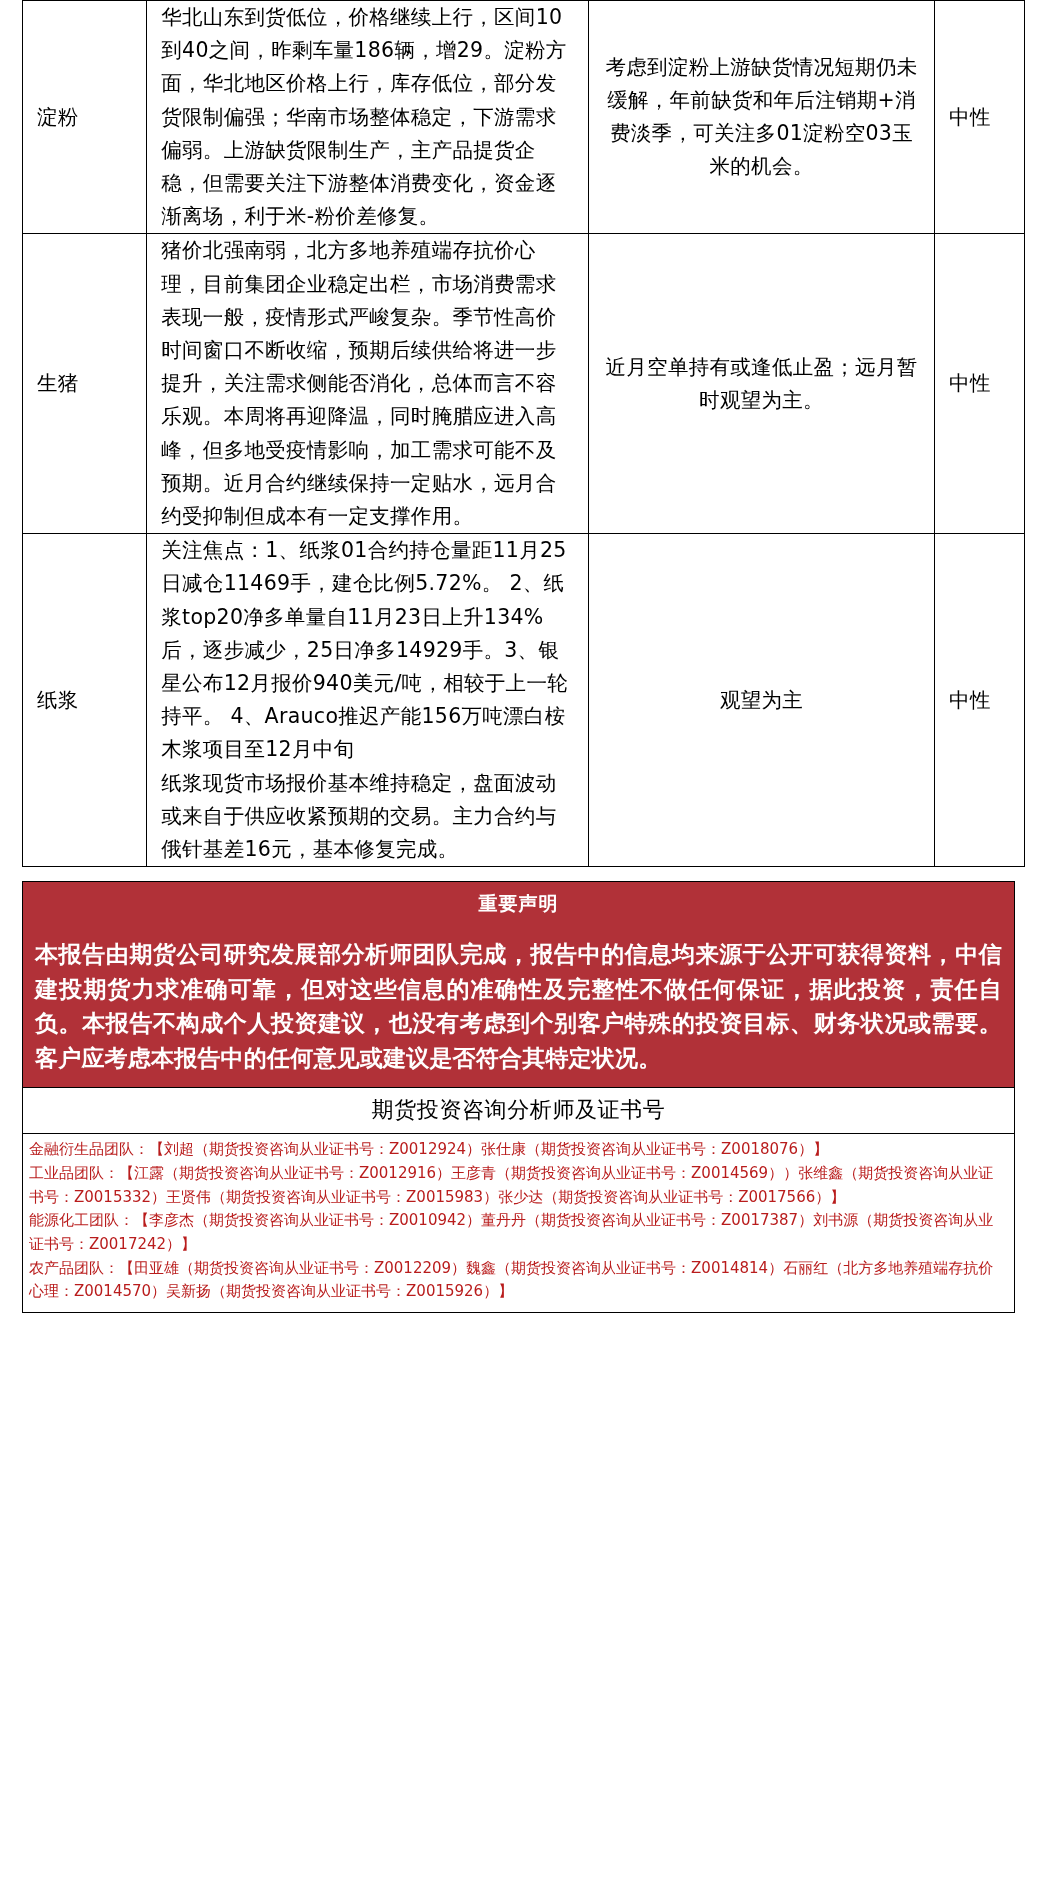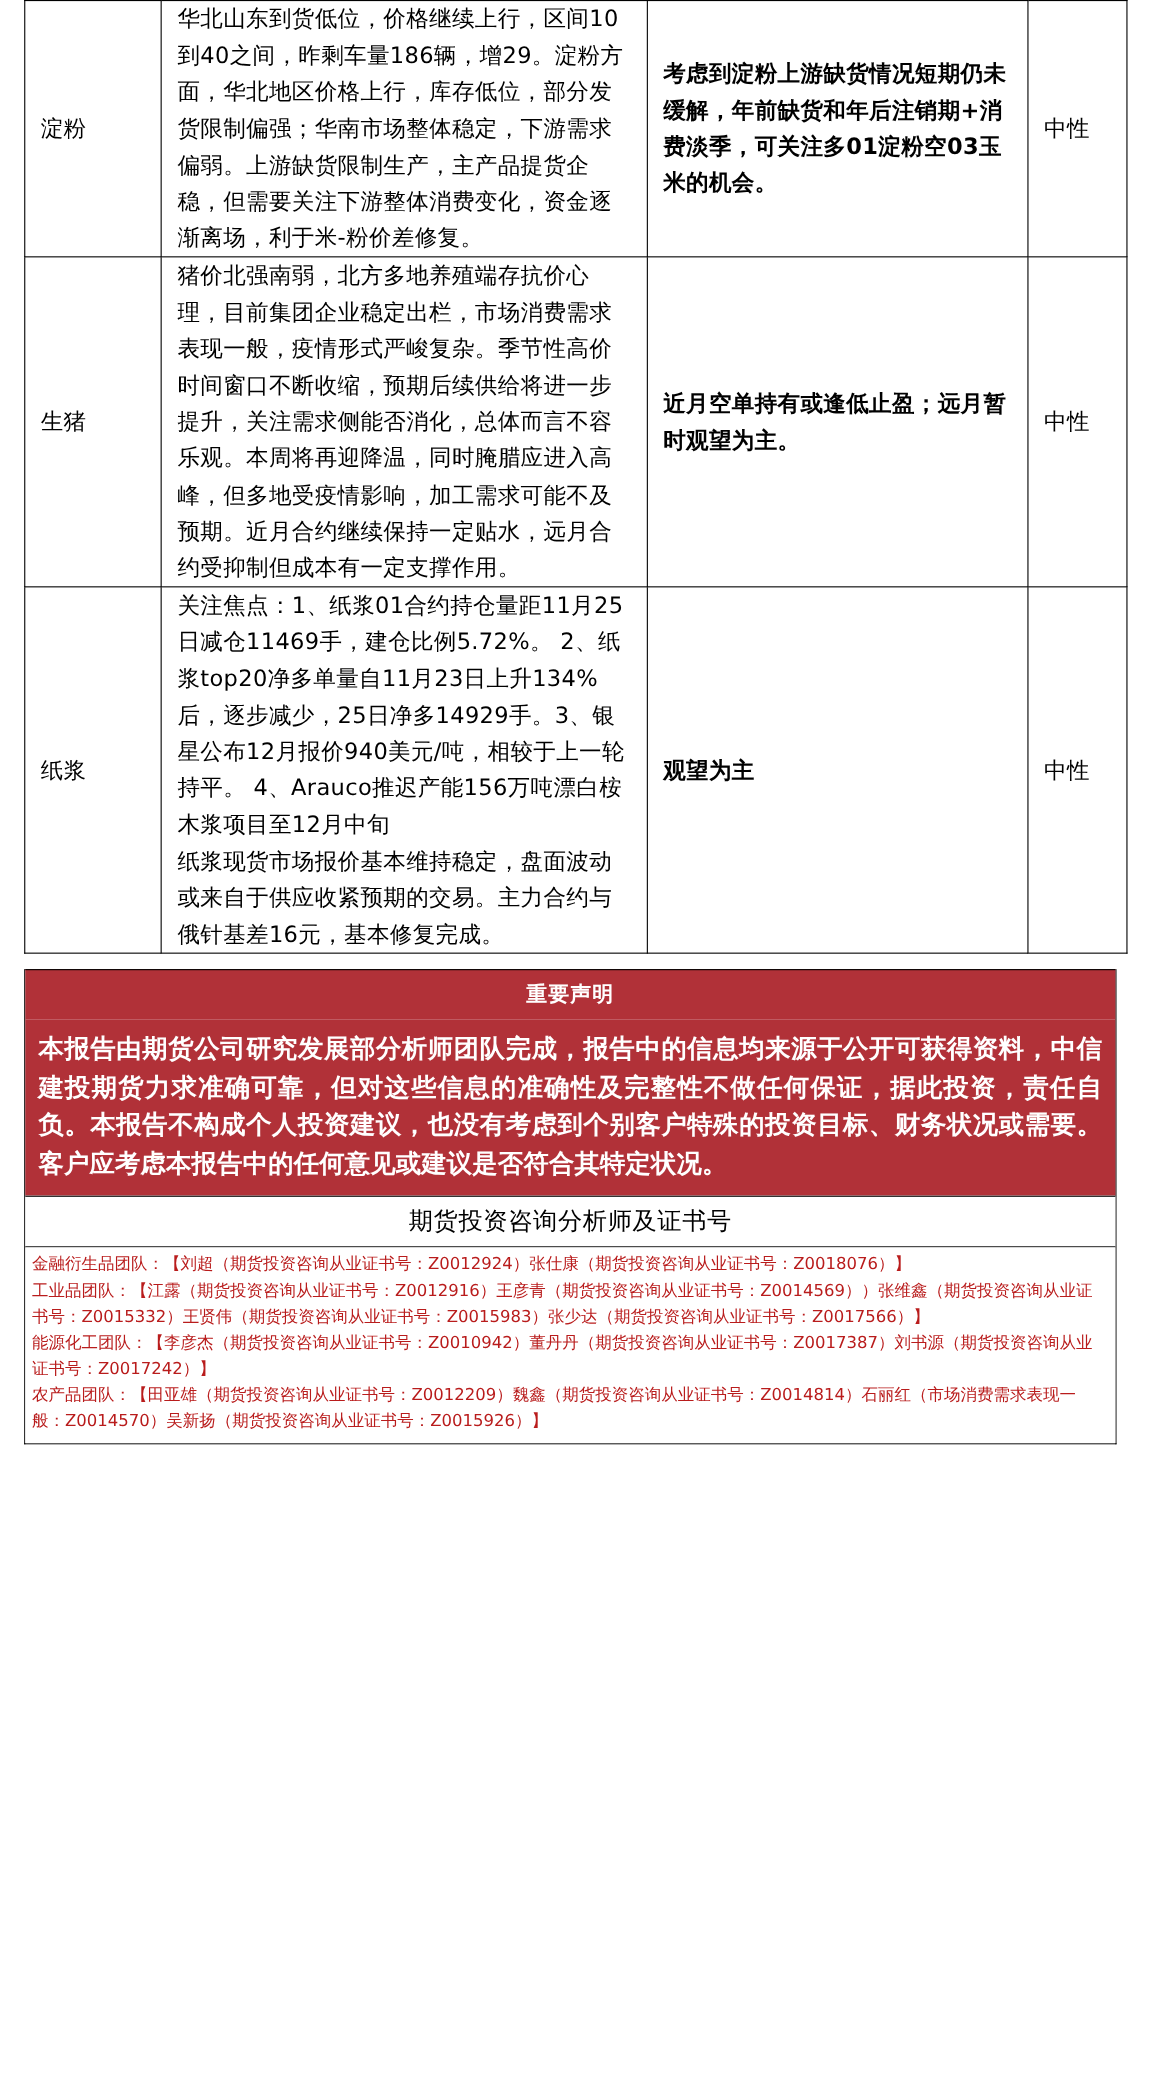--- a/index.html
+++ b/index.html
@@ -39,22 +39,21 @@
   td.name {
     text-align: left;
     padding-left: 24px;
     font-size: 21px;
   }
   td.view {
     text-align: left;
     word-break: break-all;
   }
   td.advice {
-    text-align: left;
-    font-weight: bold;
+    text-align: center;
   }
   td.rating {
     text-align: left;
     font-size: 21px;
   }
 
   
   .declare-wrap {
     width: 993px;
     border: 1px solid #000000;
@@ -140,18 +139,18 @@
   </table>
 
   <div class="declare-wrap">
     <div class="declare-head">重要声明</div>
     <div class="declare-body">本报告由期货公司研究发展部分析师团队完成，报告中的信息均来源于公开可获得资料，中信建投期货力求准确可靠，但对这些信息的准确性及完整性不做任何保证，据此投资，责任自负。本报告不构成个人投资建议，也没有考虑到个别客户特殊的投资目标、财务状况或需要。客户应考虑本报告中的任何意见或建议是否符合其特定状况。</div>
     <div class="analyst-head">期货投资咨询分析师及证书号</div>
     <div class="analyst-body">
       <div class="line">金融衍生品团队：【刘超（期货投资咨询从业证书号：Z0012924）张仕康（期货投资咨询从业证书号：Z0018076）】</div>
       <div class="line">工业品团队：【江露（期货投资咨询从业证书号：Z0012916）王彦青（期货投资咨询从业证书号：Z0014569））张维鑫（期货投资咨询从业证书号：Z0015332）王贤伟（期货投资咨询从业证书号：Z0015983）张少达（期货投资咨询从业证书号：Z0017566）】</div>
       <div class="line">能源化工团队：【李彦杰（期货投资咨询从业证书号：Z0010942）董丹丹（期货投资咨询从业证书号：Z0017387）刘书源（期货投资咨询从业证书号：Z0017242）】</div>
-      <div class="line">农产品团队：【田亚雄（期货投资咨询从业证书号：Z0012209）魏鑫（期货投资咨询从业证书号：Z0014814）石丽红（市场消费需求表现一般：Z0014570）吴新扬（期货投资咨询从业证书号：Z0015926）】</div>
+      <div class="line">农产品团队：【田亚雄（期货投资咨询从业证书号：Z0012209）魏鑫（期货投资咨询从业证书号：Z0014814）石丽红（北方多地养殖端存抗价心理：Z0014570）吴新扬（期货投资咨询从业证书号：Z0015926）】</div>
     </div>
   </div>
 
   <div class="spacer"></div>
 </div>
 
 </body></html>

